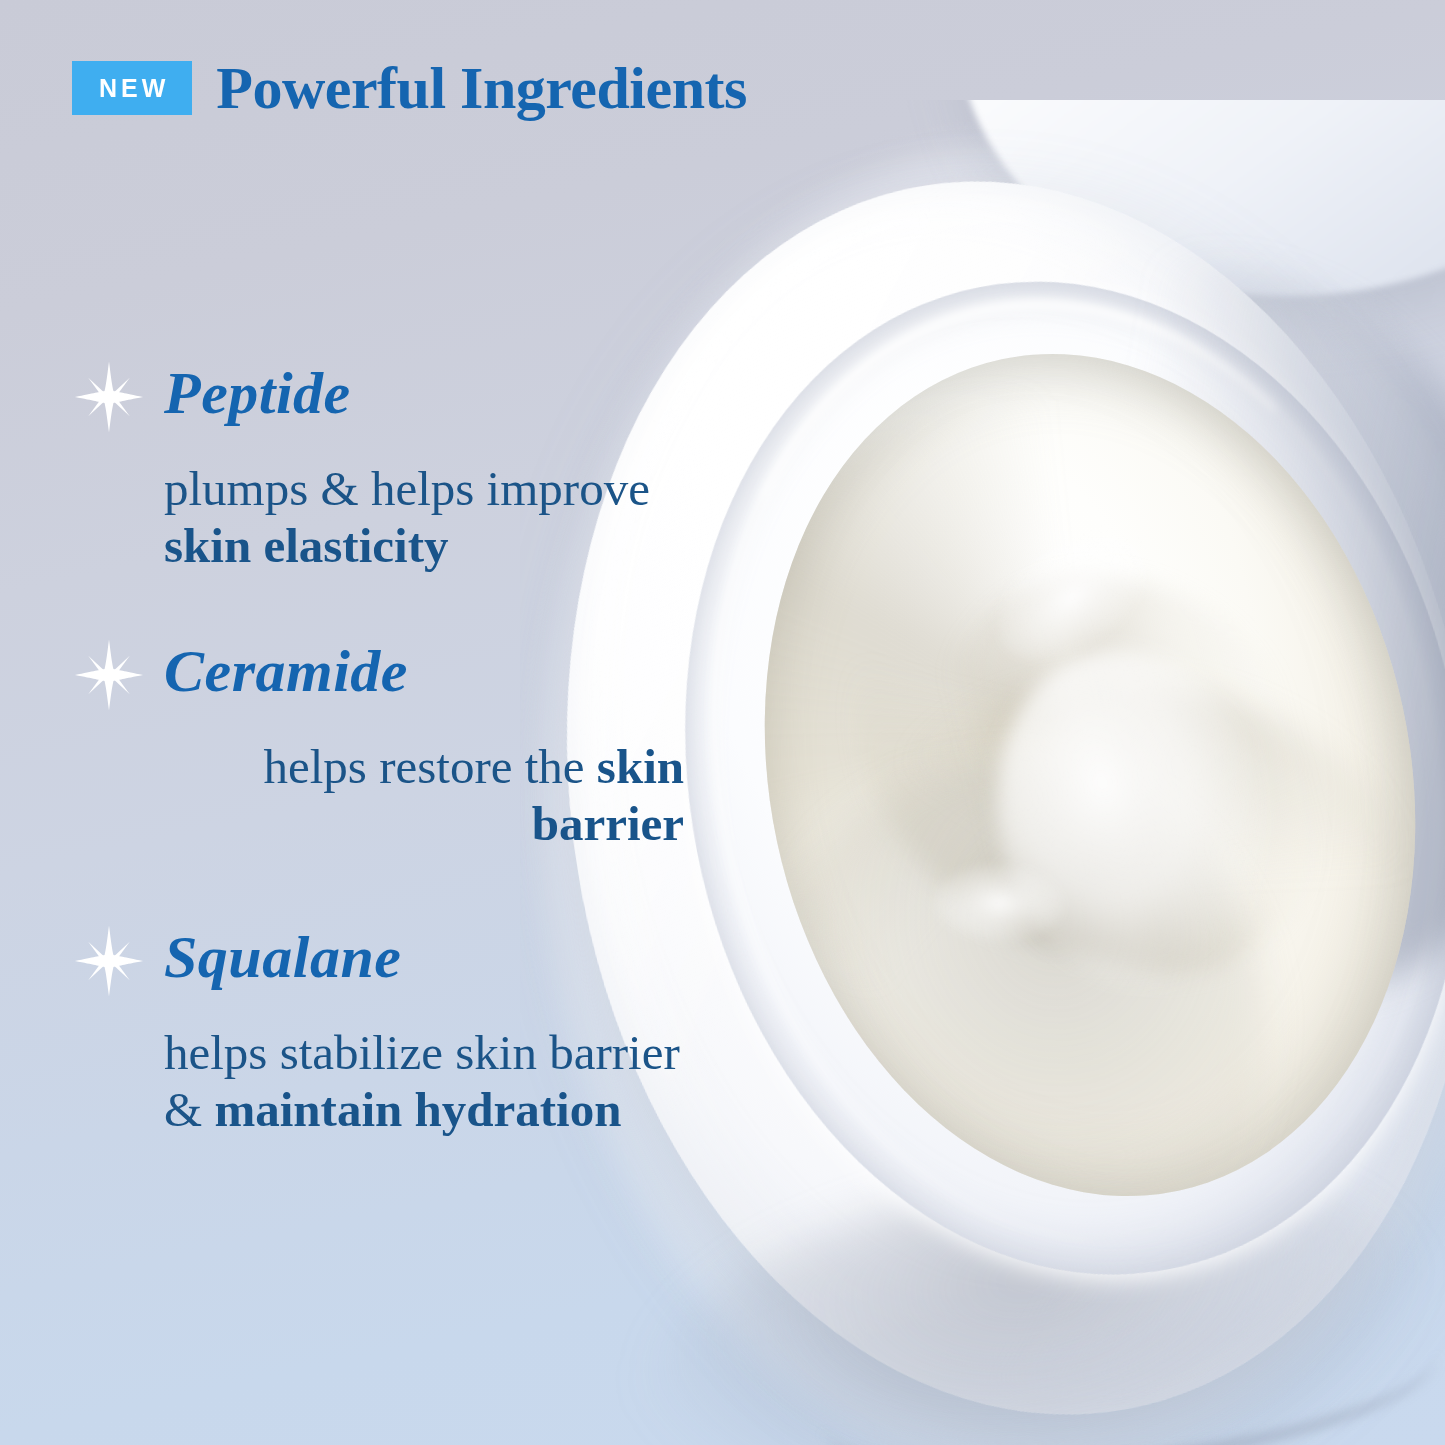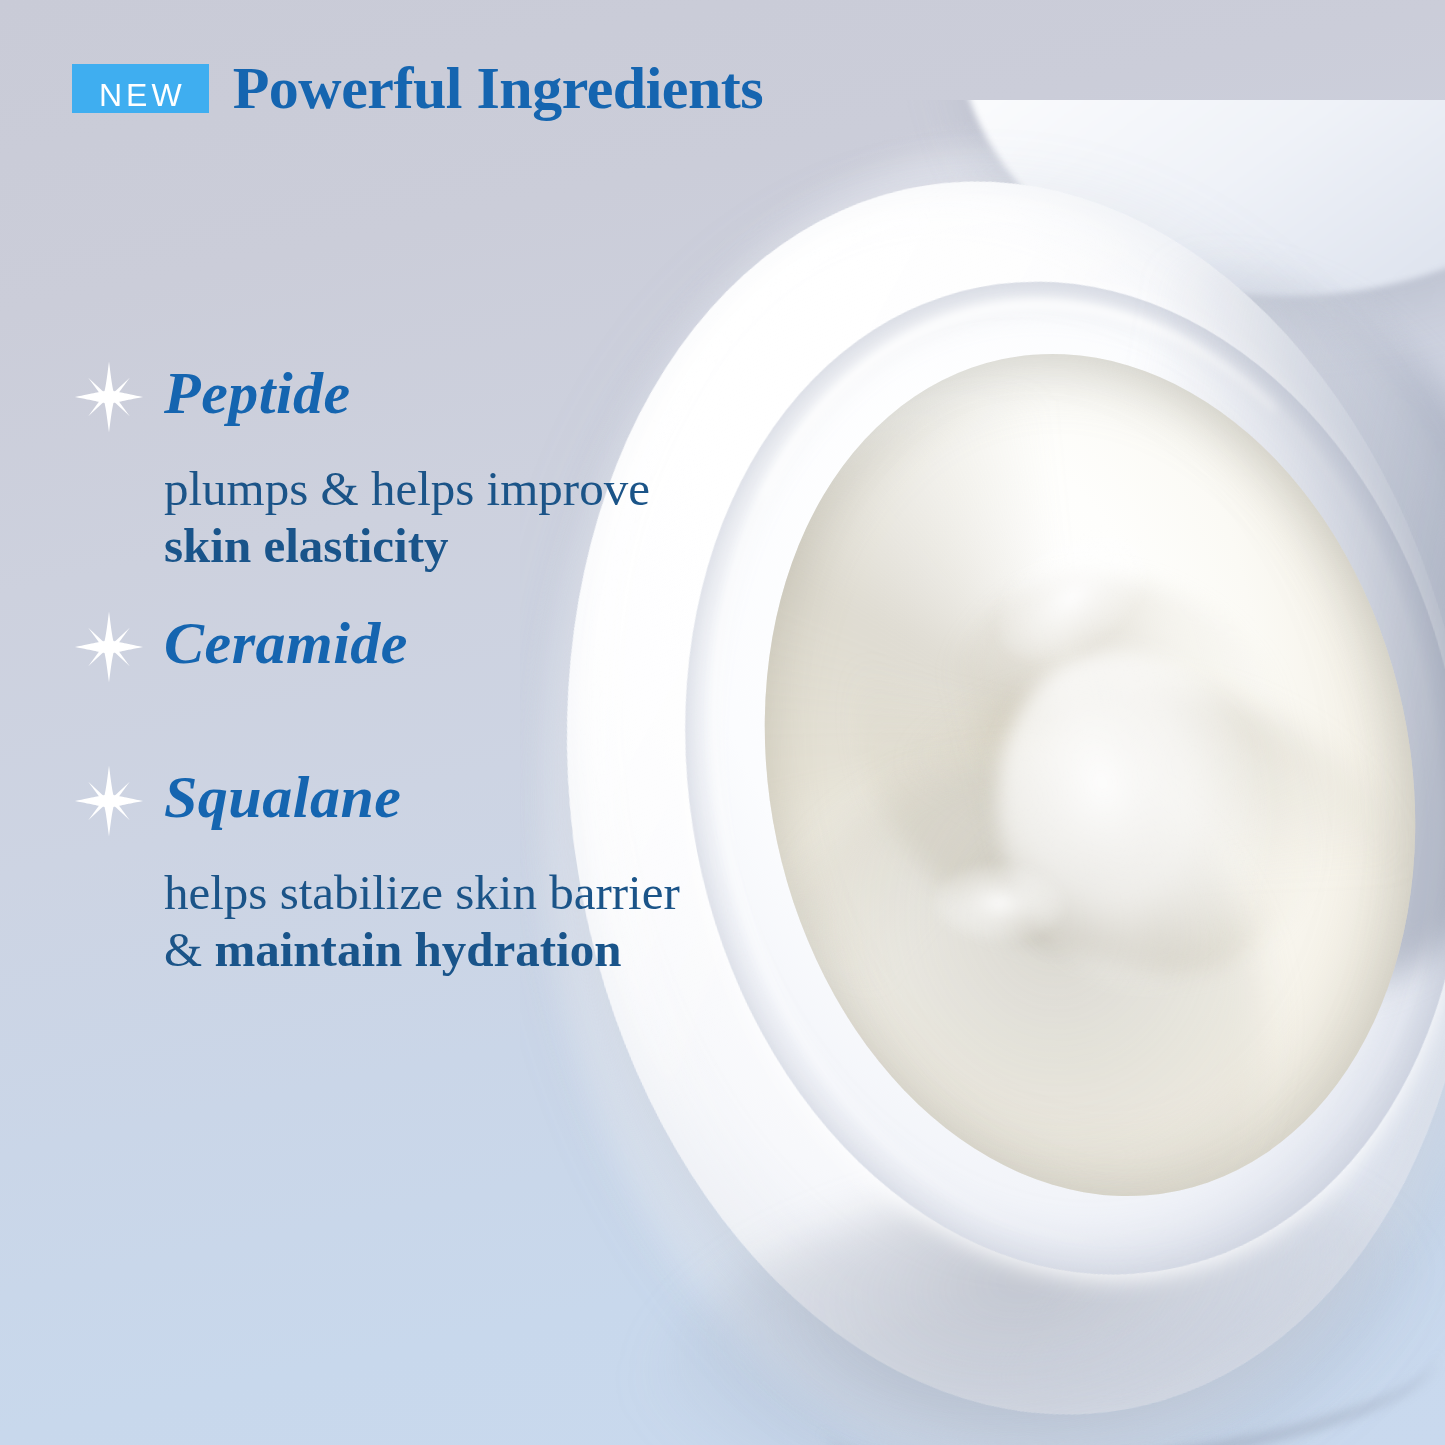--- a/index.html
+++ b/index.html
@@ -276,42 +276,42 @@
   
   .header {
     position:absolute;
     left:72px; top:58px;
     display:flex; align-items:center; gap:24px;
   }
   .new-badge {
     background:#3FAEF0;
     color:#ffffff;
     font-family:"Liberation Sans", sans-serif;
-    font-size:32px;
-    font-weight:400;
+    font-size:25px;
+    font-weight:700;
     letter-spacing:4px;
-    padding:15px 23px 2px 27px;
+    padding:15px 23px 14px 27px;
     line-height:1;
   }
   .headline {
     color:#1565B0;
     font-family:"Liberation Serif", serif;
     font-size:60px;
     font-weight:700;
     letter-spacing:-.5px;
     line-height:1;
     white-space:nowrap;
   }
 
   
   .ingredients { position:absolute; left:72px; top:348px; width:640px; }
 
   .ingredient { position:relative; }
   .ingredient.i0 { margin-top:8px; }
-  .ingredient.i1 { margin-top:32px;text-align:right; }
+  .ingredient.i1 { margin-top:60px;text-align:right; }
   .ingredient.i2 { margin-top:68px; }
 
   .ing-head {
     display:flex;
     align-items:flex-start;
     gap:18px;
     height:86px;
   }
 
   .sparkle { width:74px; height:74px; flex:0 0 74px; margin-top:4px; }
@@ -406,20 +406,23 @@
                        C54 67 53 74 50 98 C47 74 46 67 44 58 C38 57 30 55 4 50
                        C30 45 38 43 44 42 C46 33 47 26 50 2 Z"></path>
               <path fill="#ffffff" d="M50 50 L78 24 L56 54 Z"></path>
               <path fill="#ffffff" d="M50 50 L22 24 L44 54 Z"></path>
               <path fill="#ffffff" d="M50 50 L78 76 L56 46 Z"></path>
               <path fill="#ffffff" d="M50 50 L22 76 L44 46 Z"></path>
             </svg>
           </span>
           <span class="ing-name">Ceramide</span>
         </div>
+        <div class="ing-desc">
+          <span>helps restore the </span><b>skin barrier</b>
+        </div>
       </div>
 
       <div class="ingredient i2">
         <div class="ing-head">
           <span class="sparkle">
             <svg viewBox="0 0 100 100" aria-hidden="true">
               <path fill="#ffffff" d="M50 2 C53 26 54 33 56 42 C62 43 70 45 96 50 C70 55 62 57 56 58
                        C54 67 53 74 50 98 C47 74 46 67 44 58 C38 57 30 55 4 50
                        C30 45 38 43 44 42 C46 33 47 26 50 2 Z"></path>
               <path fill="#ffffff" d="M50 50 L78 24 L56 54 Z"></path>

